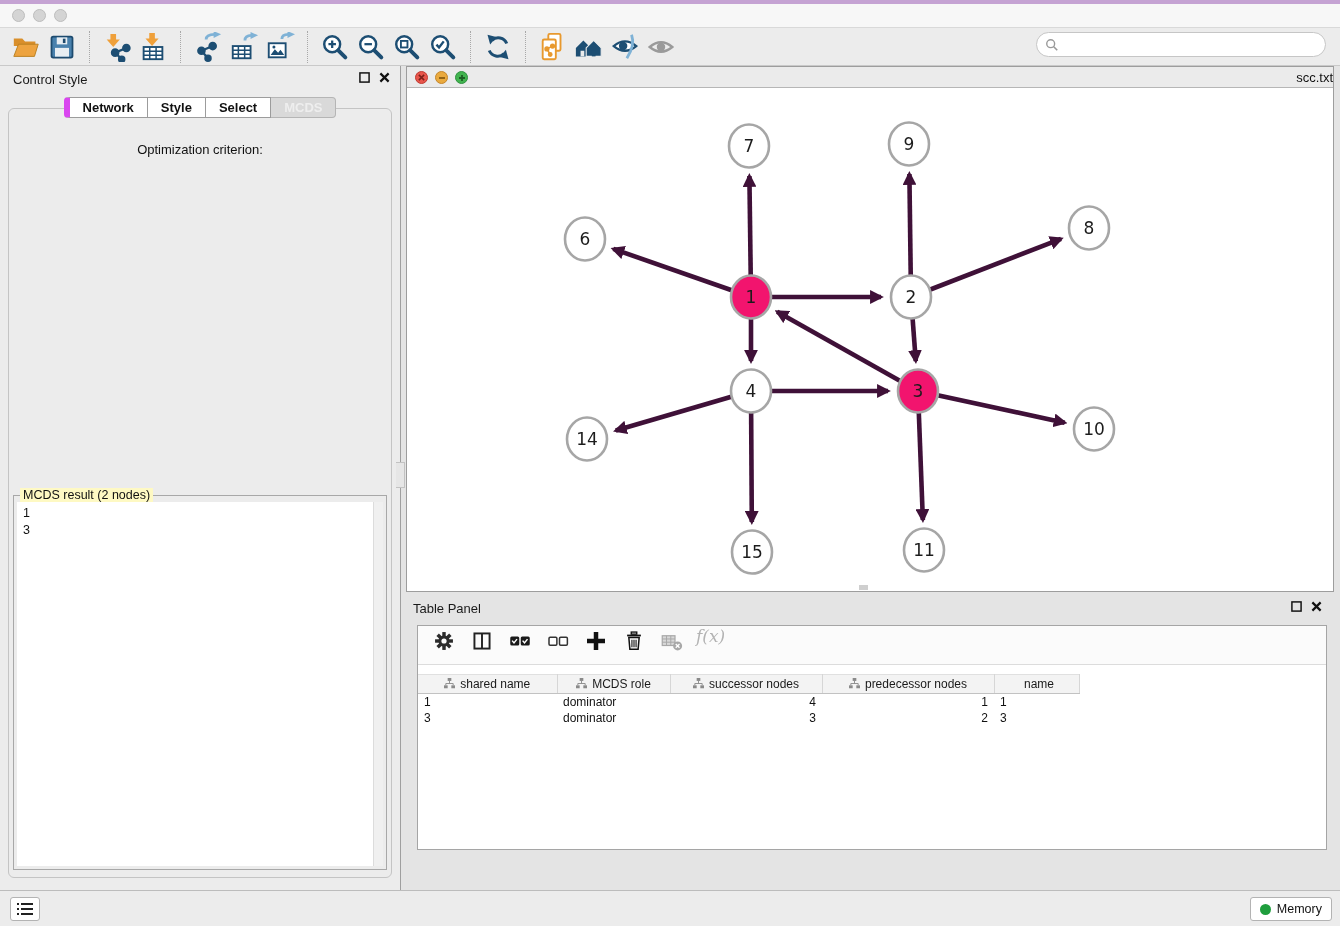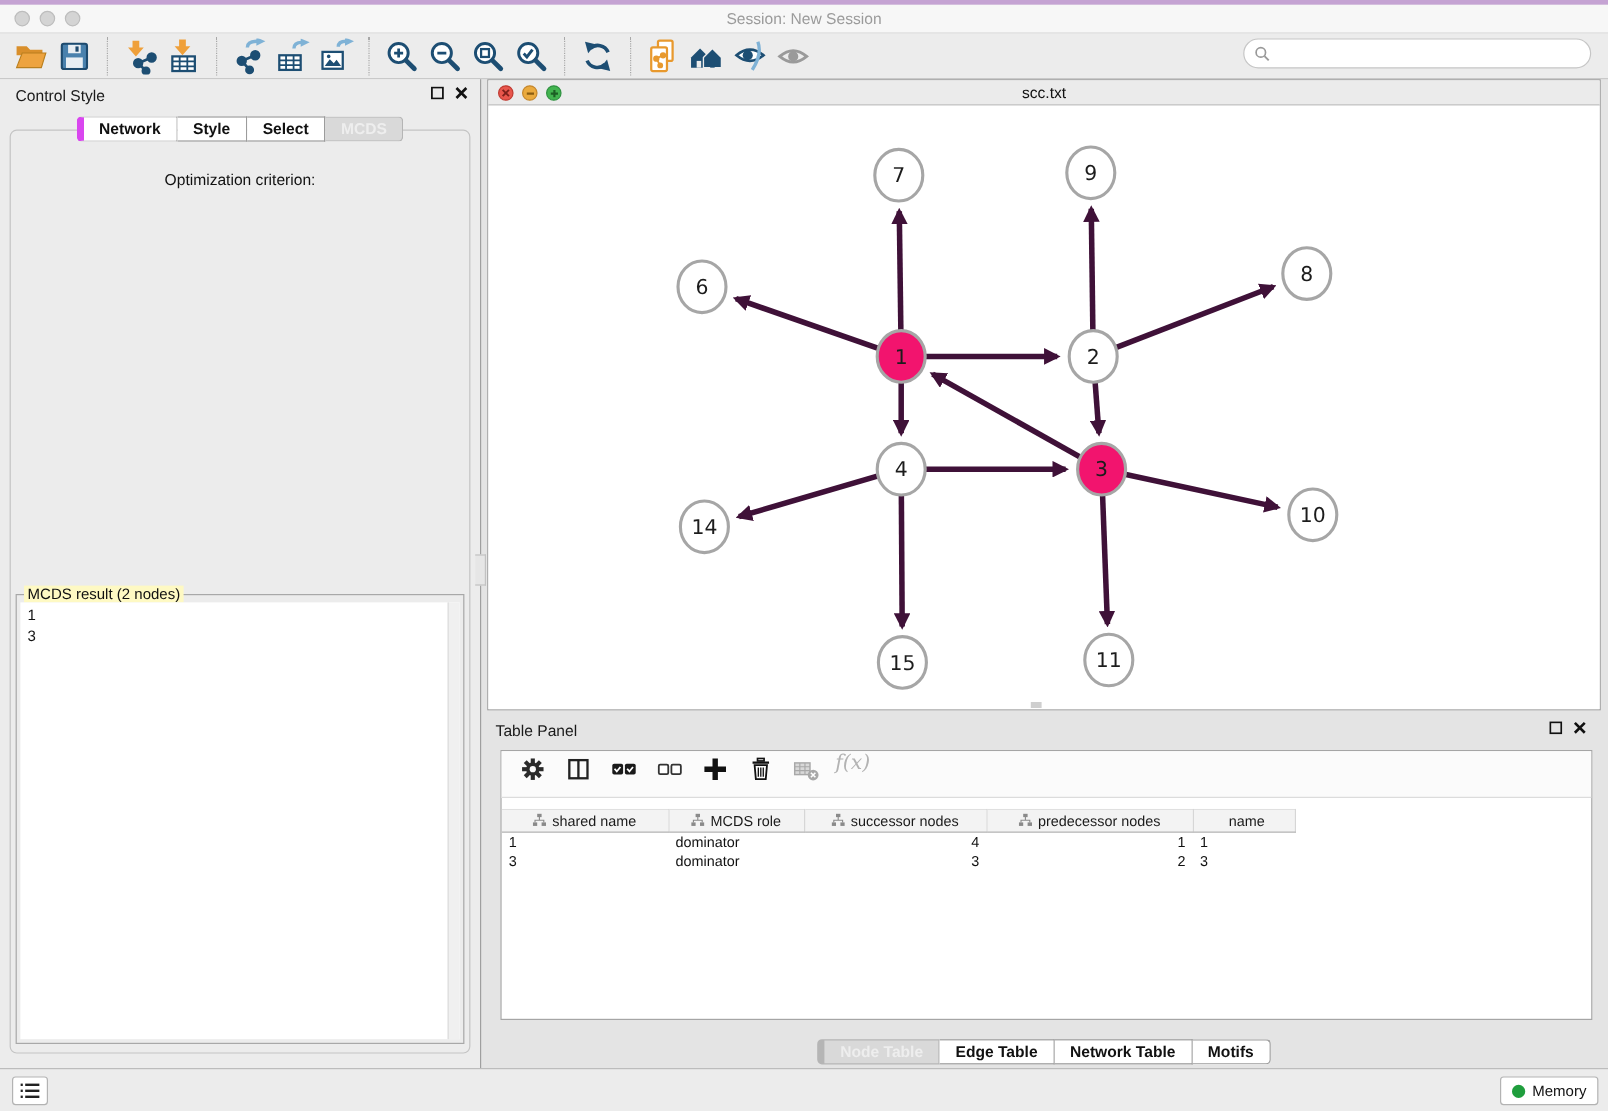--- a/index.html
+++ b/index.html
@@ -46,21 +46,21 @@
   .grip { position:absolute; left:396px; top:462px; width:9px; height:26px; background:#e6e6e6; border:1px solid #c2c2c2; border-left:none; }
 
   
   .net-win { position:absolute; left:406px; top:66px; width:928px; height:526px; background:#fff; border:1px solid #9d9d9d; }
   .net-titlebar { position:absolute; left:0; top:0; width:100%; height:21px; background:#ebebeb; border-bottom:1px solid #b6b6b6; }
   .lights { position:absolute; left:8px; top:4px; display:flex; gap:7px; }
   .light { width:13px; height:13px; border-radius:50%; display:flex; align-items:center; justify-content:center; }
   .light.red { background:#e8564c; border:1px solid #c03a31; }
   .light.yel { background:#eaaa3e; border:1px solid #c5862b; }
   .light.grn { background:#42b44f; border:1px solid #2f9140; }
-  .net-title { position:absolute; top:3px; width:100%; text-align:center; font-size:13px; color:#111; }
+  .net-title { position:absolute; top:3px; width:100%; text-align:right; font-size:13px; color:#111; }
   .net-canvas { position:absolute; left:0; top:21px; width:926px; height:503px; background:#fff; }
   .canvas-thumb { position:absolute; left:452px; bottom:1px; width:9px; height:5px; background:#cfcfcf; }
 
   
   .table-panel { position:absolute; left:406px; top:595px; width:928px; height:295px; }
   .tp-header { position:relative; height:26px; }
   .tp-container { position:absolute; left:11px; right:7px; top:30px; height:225px; background:#fff; border:1px solid #a5a5a5; }
   .tp-toolbar { position:absolute; left:0; top:0; width:100%; height:39px; background:#fbfbfb; border-bottom:1px solid #dcdcdc; display:flex; align-items:flex-start; padding-left:10px; gap:6px; }
   .tpbtn { width:32px; height:30px; display:flex; align-items:center; justify-content:center; }
   .fx-label { font-family:"DejaVu Serif", serif; font-style:italic; font-size:17px; color:#b3b3b3; margin-left:2px; }
@@ -81,21 +81,20 @@
 </head>
 <body>
 
 <div class="accent-strip"></div>
 <div class="titlebar">
   <div class="tl-dots">
     <div class="tl-dot"></div>
     <div class="tl-dot"></div>
     <div class="tl-dot"></div>
   </div>
-  <div class="win-title">Session: New Session</div>
 </div>
 
 <div class="toolbar">
   <div class="tbtn">
     <svg width="30" height="30" viewBox="0 0 32 32">
         <path d="M3 7 h9 l3 3 h11 v5 H3 z" fill="#d98f2b"></path>
         <path d="M29 13 L25 26 H3 L8 13 Z" fill="#eda33f" stroke="#b97f1f" stroke-width="1"></path>
       </svg>
   </div>
   <div class="tbtn">
@@ -493,26 +492,20 @@
               <td class="a-l">3</td>
               <td class="a-l">dominator</td>
               <td class="a-r">3</td>
               <td class="a-r">2</td>
               <td class="a-l">3</td>
             </tr>
           </tbody>
       </table>
     </div>
   </div>
-  <div class="tp-tabs" id="tp-tabs">
-      <div class="tab sel">Node Table</div>
-      <div class="tab">Edge Table</div>
-      <div class="tab">Network Table</div>
-      <div class="tab">Motifs</div>
-    </div>
 </div>
 
 <div class="statusbar">
   <div class="list-btn">
     <svg width="16" height="14" viewBox="0 0 16 14">
         <g fill="#222">
           <rect x="0" y="1" width="2" height="2"></rect>
           <rect x="4" y="1" width="12" height="2"></rect>
           <rect x="0" y="6" width="2" height="2"></rect>
           <rect x="4" y="6" width="12" height="2"></rect>

